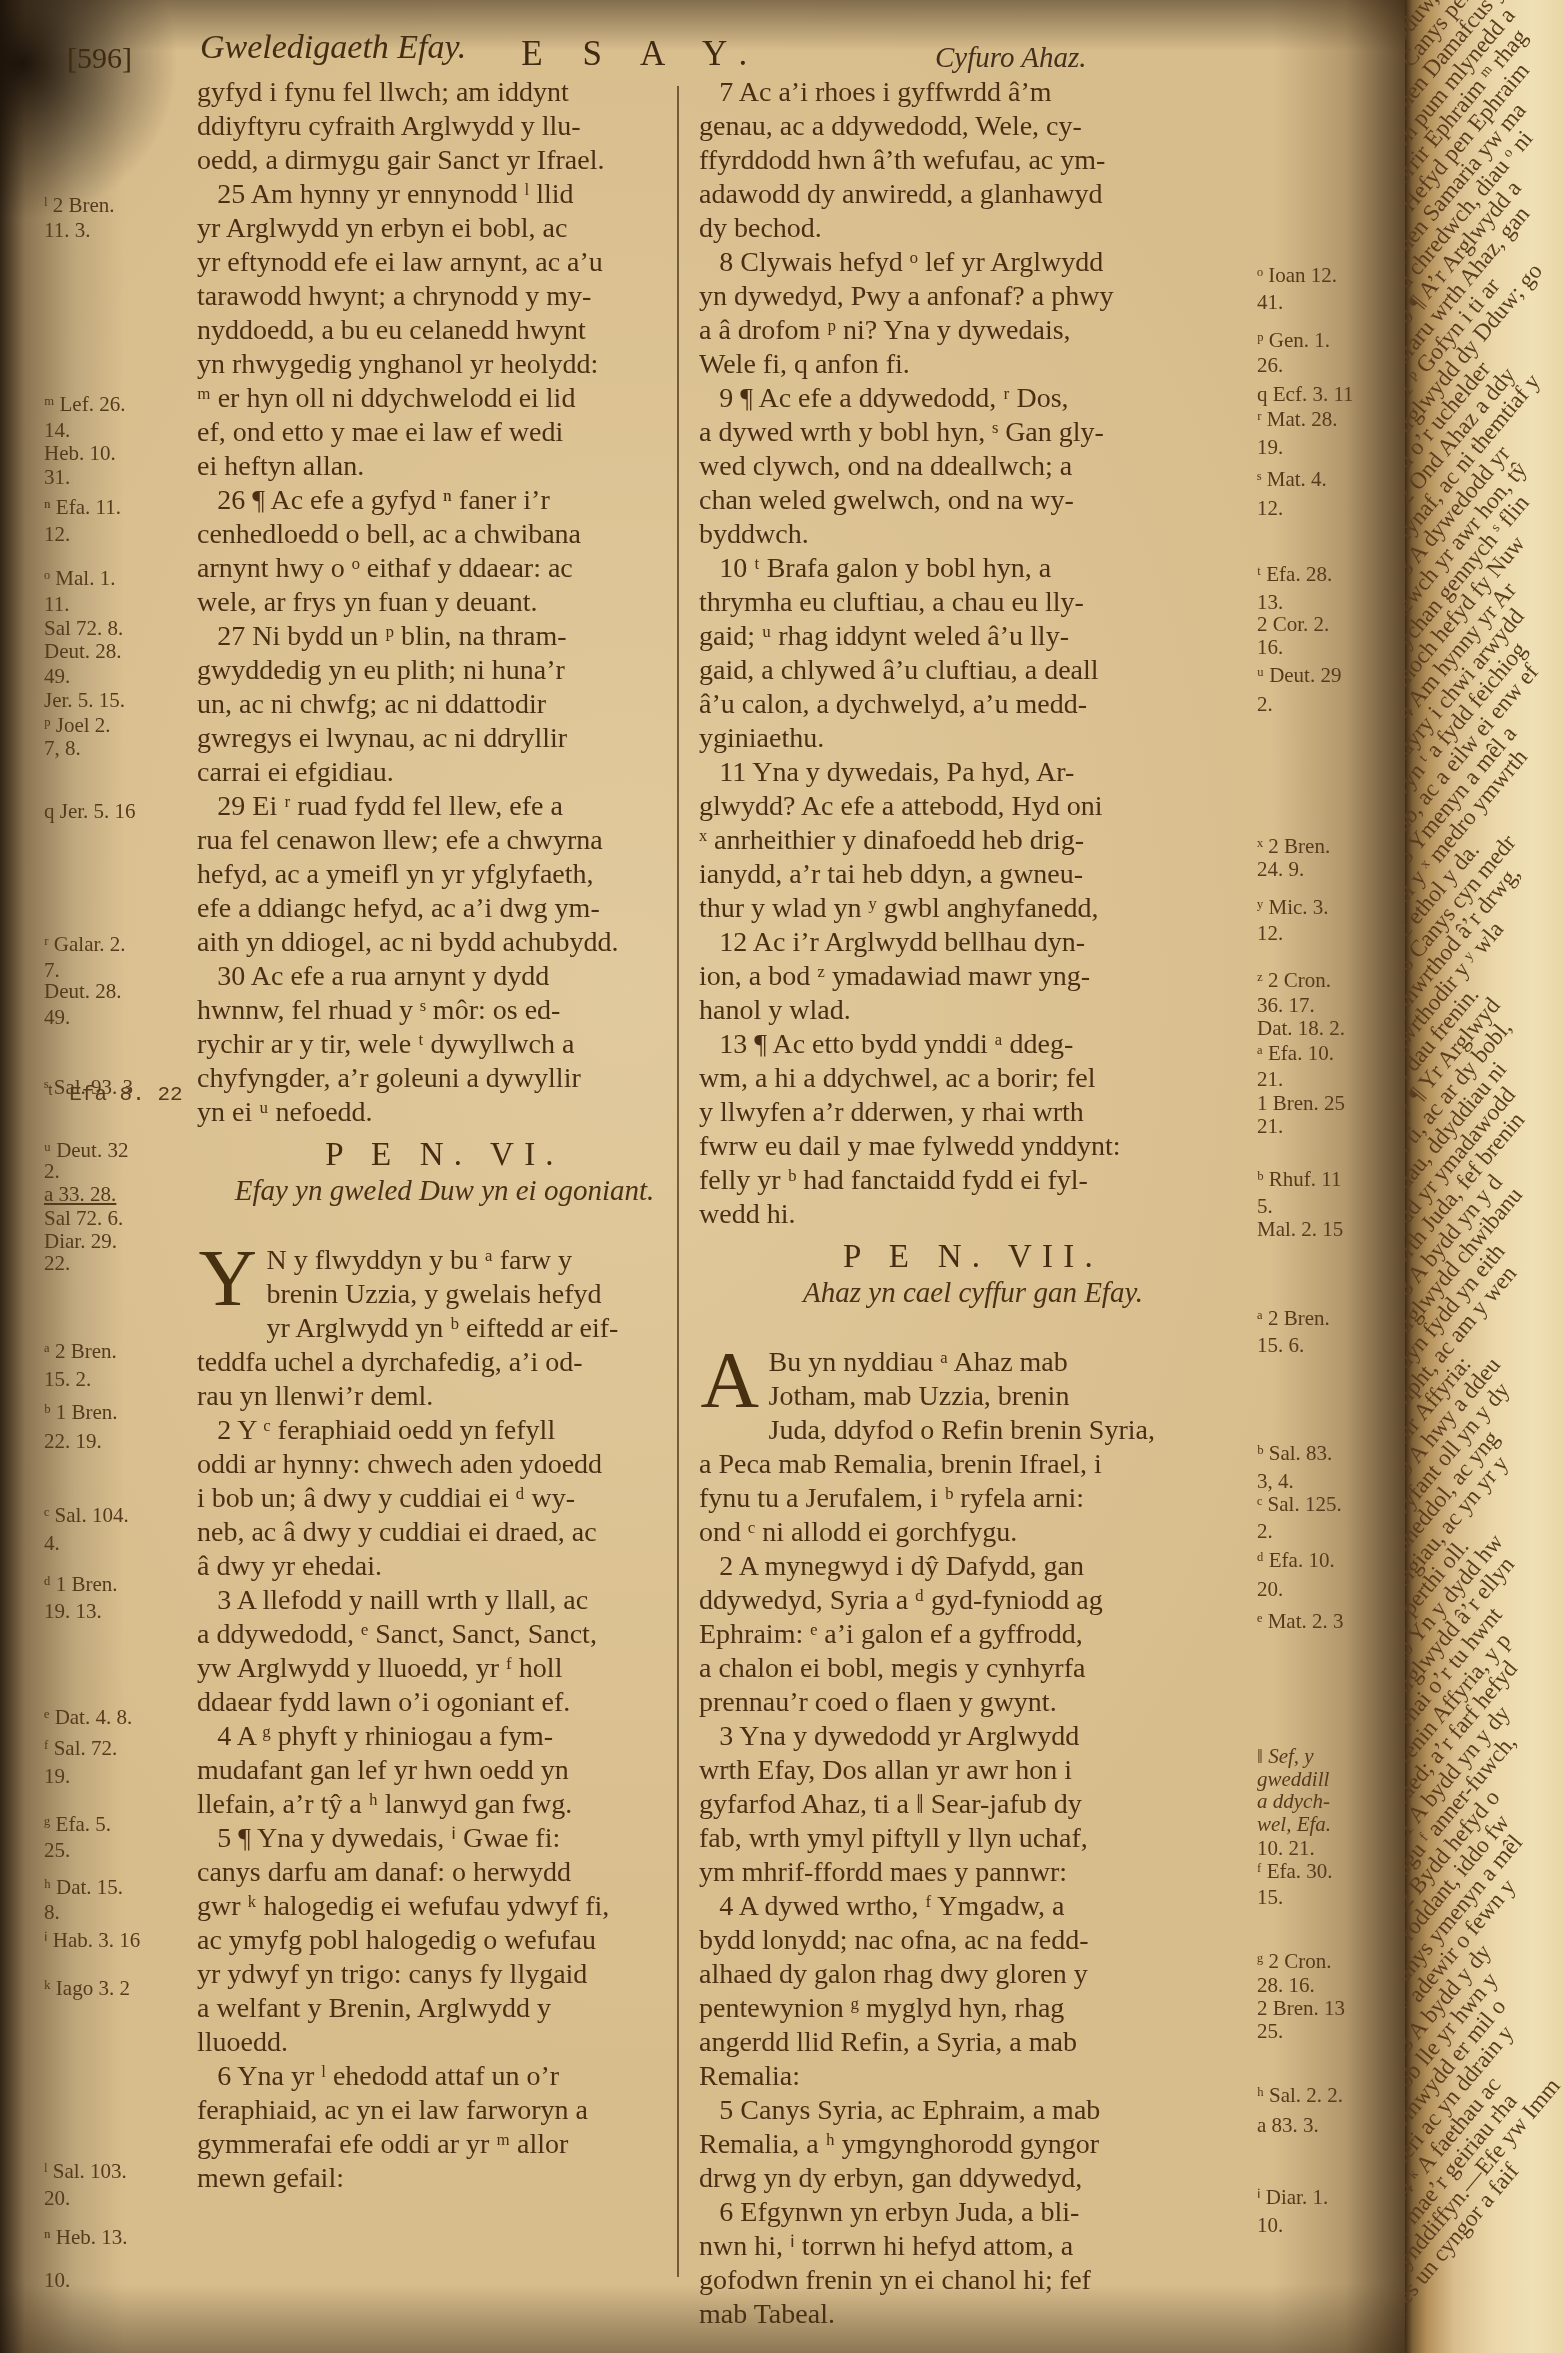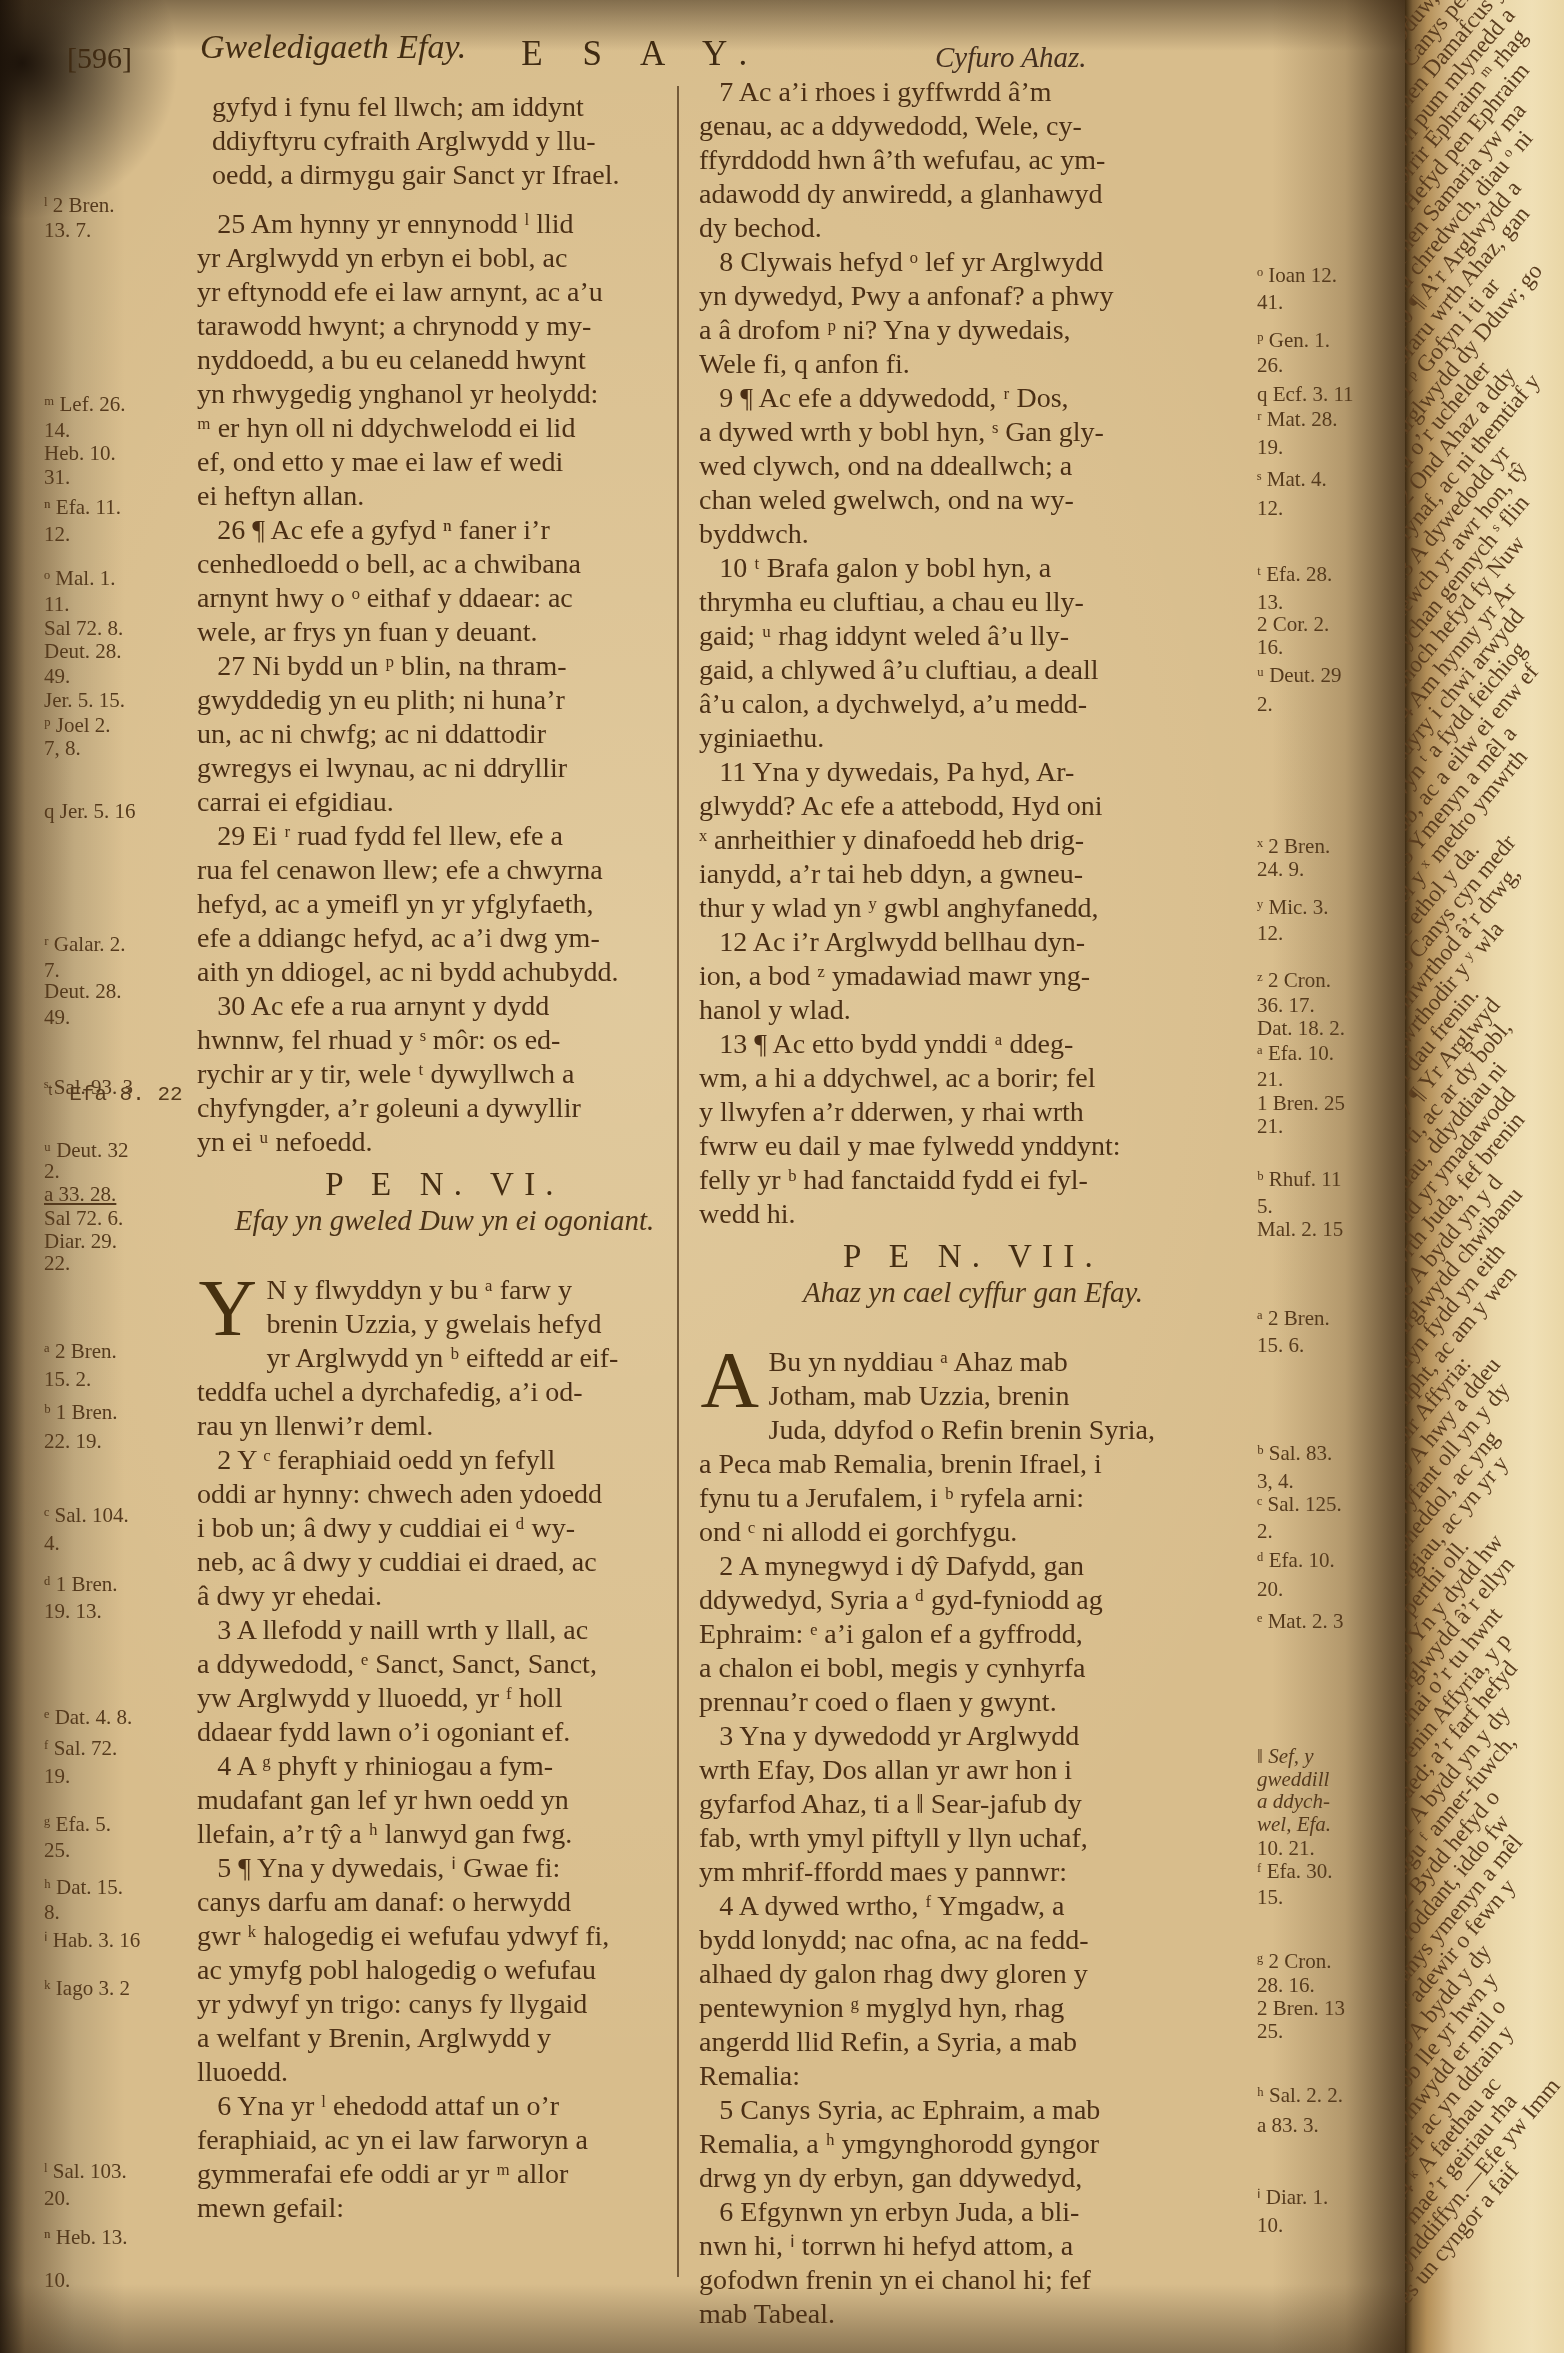--- a/index.html
+++ b/index.html
@@ -25,21 +25,21 @@
   }
   
   .folio{position:absolute;left:67px;top:41px;font-size:30px;color:#3f2a12;}
   .rh-left{position:absolute;left:200px;top:28px;font-size:34px;font-style:italic;color:#432d13;}
   .rh-center{position:absolute;left:501px;top:34px;width:282px;text-align:center;font-size:35px;letter-spacing:15.6px;color:#3f2a12;}
   .rh-right{position:absolute;left:935px;top:41px;font-size:29px;font-style:italic;color:#45301500;color:#45301f;}
   
   .col{position:absolute;top:75px;font-size:28px;line-height:34px;color:#4b2f15;}
   .col-left{left:197px;width:495px;}
   .col-right{left:699px;width:548px;}
-  .cont{margin:15px;white-space:pre-line;}
+  .cont{margin:0;white-space:pre-line;}
   .verse{margin:0;text-indent:20.3px;white-space:pre-line;}
   .v1{text-indent:0;}
   .vtext{white-space:pre-line;}
   .dropcap{
     float:left;font-size:81px;line-height:63px;height:67px;
     margin:4.7px 9.4px 0 1.6px;color:#46300f;
   }
   .pen{text-align:center;margin:7.8px 0 1.6px 0;}
   .pen-title{font-size:33px;letter-spacing:10.2px;color:#442d12;}
   .pen-sub{font-size:29px;font-style:italic;margin-top:2.3px;color:#4a3217;}
@@ -221,21 +221,21 @@
         <p class="verse">6 Efgynwn yn erbyn Juda, a bli-
 nwn hi, ⁱ torrwn hi hefyd attom, a
 gofodwn frenin yn ei chanol hi; fef
 mab Tabeal.</p>
       </div>
   </div>
 
   <div class="notes notes-left">
 
   <div class="note" style="top: 194px;">ˡ 2 Bren.</div>
-      <div class="note" style="top: 219px;">13. 7.</div>
+      <div class="note" style="top: 219px;">11. 3.</div>
       <div class="note" style="top: 393px;">ᵐ Lef. 26.</div>
       <div class="note" style="top: 419px;">14.</div>
       <div class="note" style="top: 442px;">Heb. 10.</div>
       <div class="note" style="top: 466px;">31.</div>
       <div class="note" style="top: 496px;">ⁿ Efa. 11.</div>
       <div class="note" style="top: 523px;">12.</div>
       <div class="note" style="top: 567px;">ᵒ Mal. 1.</div>
       <div class="note" style="top: 593px;">11.</div>
       <div class="note" style="top: 617px;">Sal 72. 8.</div>
       <div class="note" style="top: 640px;">Deut. 28.</div>

